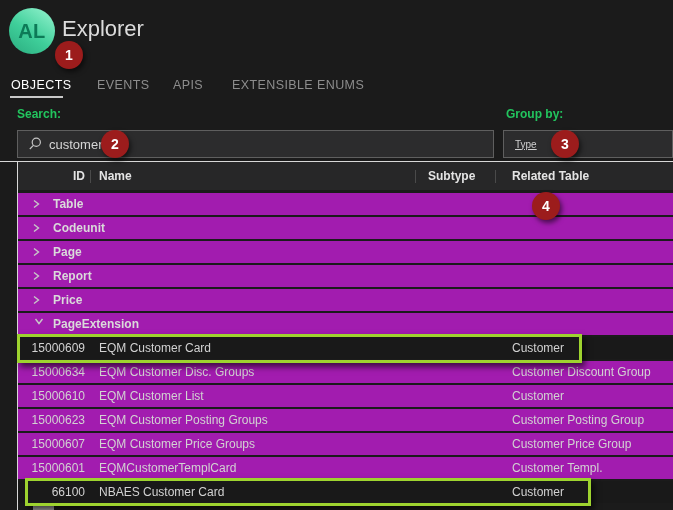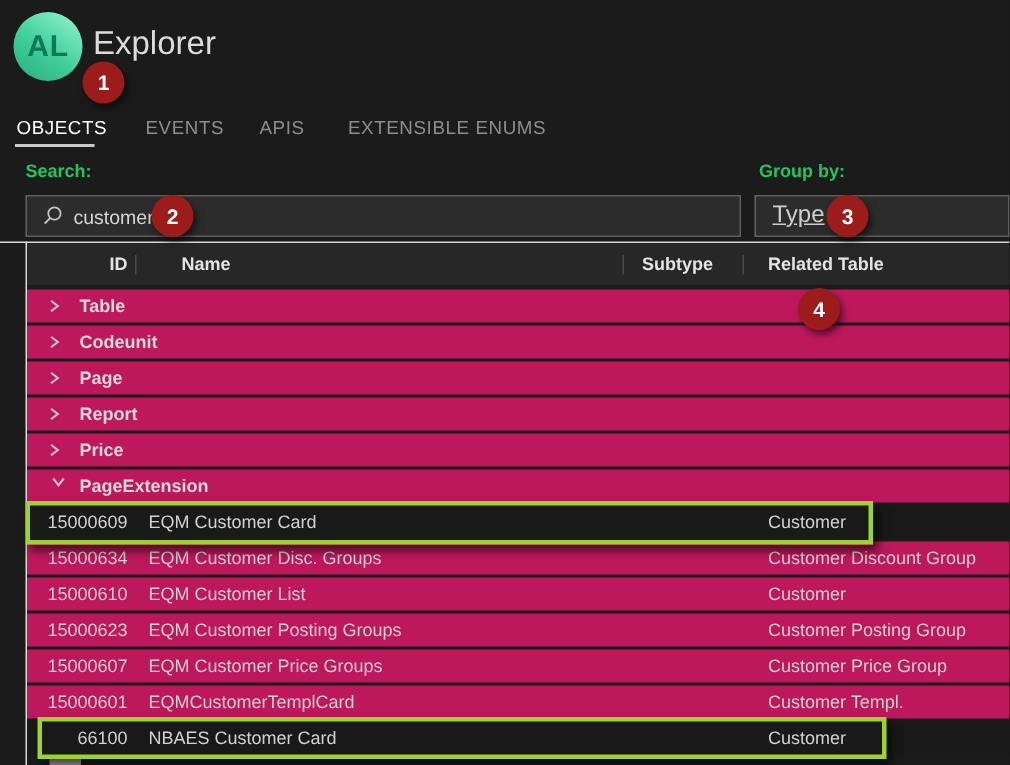--- a/index.html
+++ b/index.html
@@ -57,40 +57,40 @@
   .search-input {
     background: transparent; border: none; outline: none;
     color: #d6d6d6; font-size: 13px; font-family: "Liberation Sans", sans-serif;
     margin-left: 6px; width: 380px;
   }
   .groupby-box {
     left: 503px; top: 130px; width: 170px; height: 28px;
     background: #2c2c2d; border: 1px solid #5f5f5f;
     display: flex; align-items: center;
   }
-  .groupby-value { margin-left: 11px; font-size: 16px; color: #cfcfcf; text-decoration: underline; }
+  .groupby-value { margin-left: 11px; font-size: 10px; color: #cfcfcf; text-decoration: underline; }
 
   
   .table-top-border { left: 0; top: 161px; width: 673px; height: 1px; background: #d8d8d8; }
   .table-left-border { left: 17px; top: 161px; width: 1px; height: 349px; background: #d8d8d8; }
 
   .thead {
     left: 18px; top: 162px; width: 655px; height: 28px;
     background: #272728;
   }
   .th { position: absolute; top: 7px; font-size: 12px; font-weight: bold; color: #e4e4e4; }
   .th-id { left: 0; width: 67px; text-align: right; }
-  .th-name { left: 81px; margin-left: 22px; }
+  .th-name { left: 81px; }
   .th-subtype { left: 410px; }
   .th-related { left: 494px; }
   .th-sep { position: absolute; top: 8px; width: 1px; height: 13px; background: #4a4a4a; }
 
   .row {
     position: absolute; left: 18px; width: 655px; height: 22px;
-    background: #be185d; font-size: 12px;
+    background: #a21caf; font-size: 12px;
   }
   .row.dim { background: #191919; }
   .chevron { position: absolute; left: 13px; top: 5px; }
   .chevron.expanded { transform: rotate(90deg); transform-origin: 8px 6px; }
   .group-label { position: absolute; left: 35px; top: 4px; font-weight: bold; color: #dadada; }
   .cell-id { position: absolute; left: 0; top: 4px; width: 67px; text-align: right; color: #d2d2d2; }
   .cell-name { position: absolute; left: 81px; top: 4px; color: #d2d2d2; }
   .cell-subtype { position: absolute; left: 410px; top: 4px; color: #d2d2d2; }
   .cell-related { position: absolute; left: 494px; top: 4px; color: #d2d2d2; }
 

